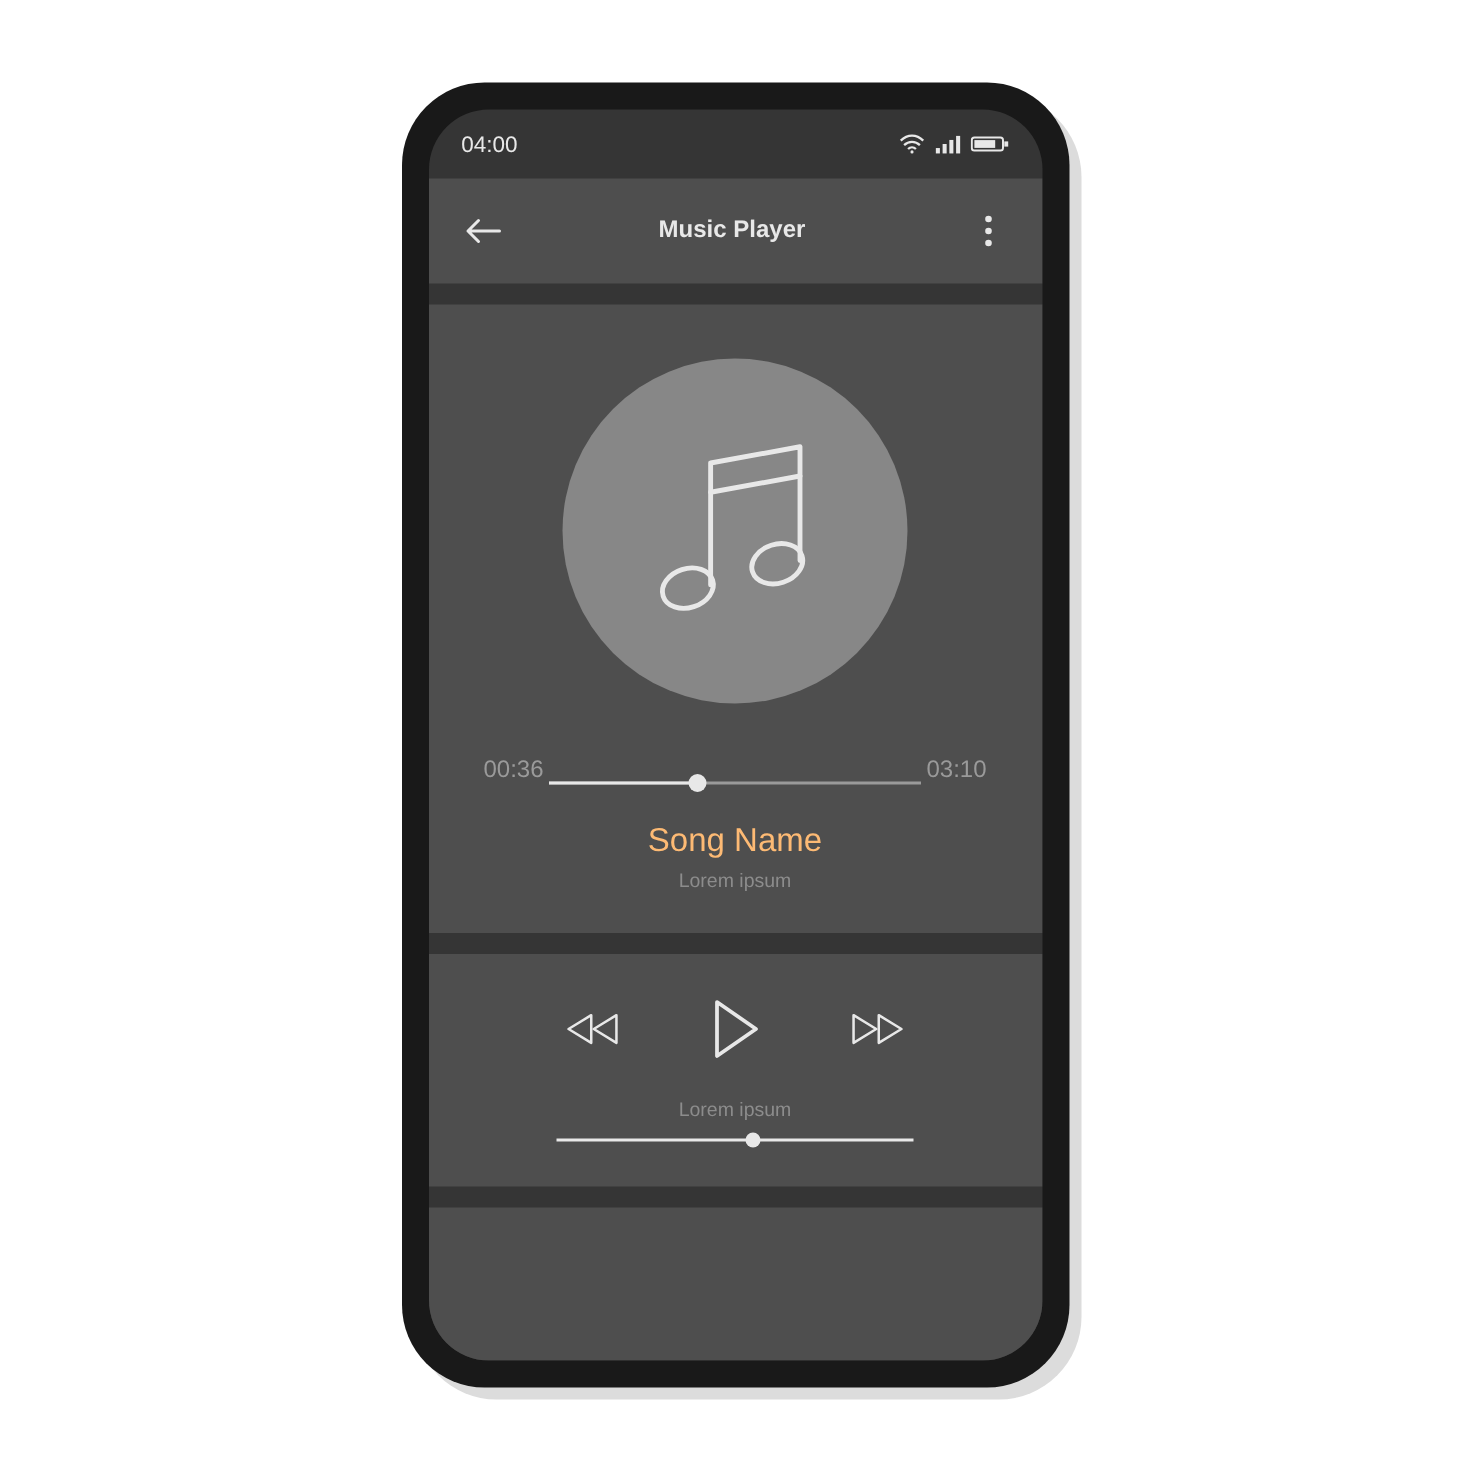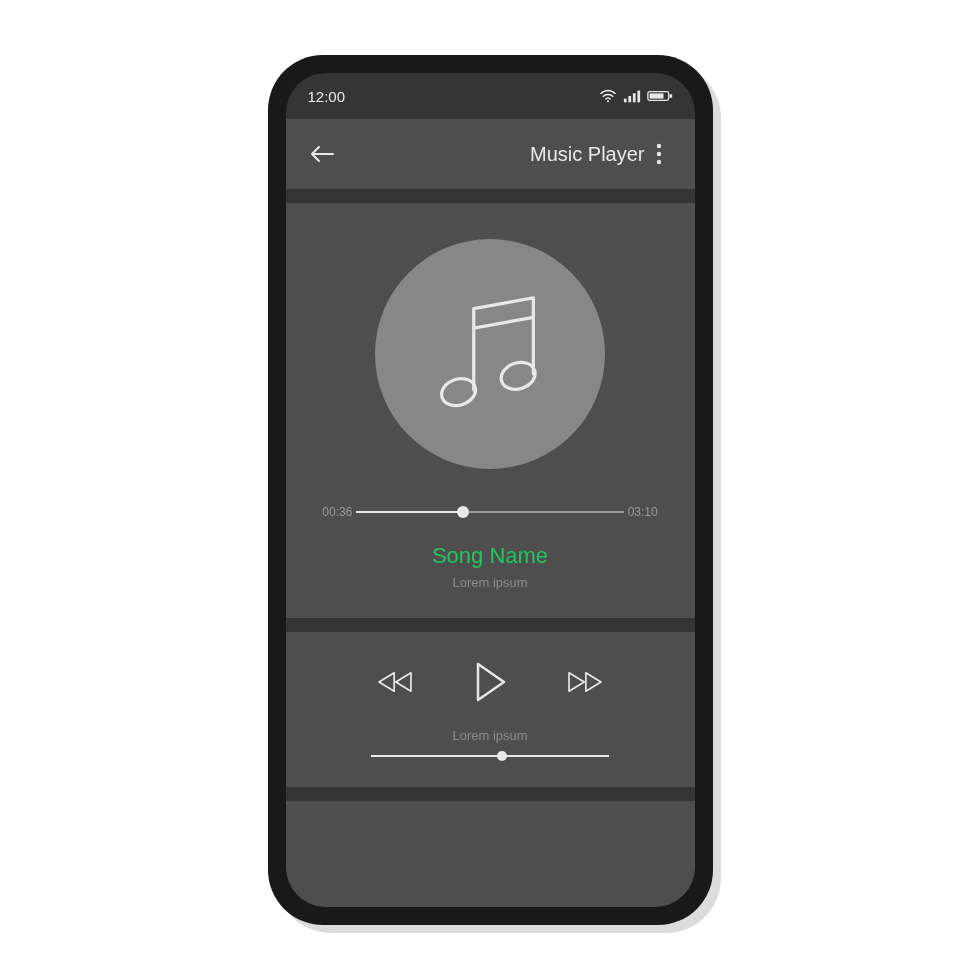--- a/index.html
+++ b/index.html
@@ -59,23 +59,23 @@
   .header {
     height: 70px;
     background: #4e4e4e;
     display: flex;
     align-items: center;
     padding: 0 22px;
     color: #e8e8e8;
   }
   .header .title {
     flex: 1;
-    text-align: right;
-    font-size: 20px;
-    font-weight: 400;
+    text-align: center;
+    font-size: 16px;
+    font-weight: 700;
     margin-left: -4px;
   }
   .back-btn, .more-btn { width: 28px; display:flex; align-items:center; justify-content:center; }
   
   .album-area {
     background: #4e4e4e;
     margin: 0 0;
     padding: 36px 0 28px;
     display: flex;
     flex-direction: column;
@@ -91,24 +91,24 @@
     border-radius: 50%;
     background: #878787;
     display: flex;
     align-items: center;
     justify-content: center;
   }
   .progress-row {
     width: 82%;
     margin-top: 36px;
     display: flex;
-    align-items: center;
+    align-items: flex-end;
     gap: 4px;
     color: #9a9a9a;
-    font-size: 12px;
+    font-size: 16px;
   }
   .progress-track {
     flex: 1;
     height: 2px;
     background: #9a9a9a;
     position: relative;
   }
   .progress-fill {
     position: absolute;
     left:0; top:0; height:2px;
@@ -119,21 +119,21 @@
     position: absolute;
     top: 50%;
     left: 40%;
     width: 12px;
     height: 12px;
     background: #e8e8e8;
     border-radius: 50%;
     transform: translate(-50%, -50%);
   }
   .song-name {
-    color: #22c55e;
+    color: #fdba74;
     font-size: 22px;
     margin-top: 24px;
     text-align: center;
   }
   .song-sub {
     color: #8c8c8c;
     font-size: 13px;
     margin-top: 6px;
   }
   
@@ -182,21 +182,21 @@
 </style>
 </head>
 <body>
 
 <div class="phone-wrap">
   <div class="phone-shadow"></div>
   <div class="phone">
     <div class="screen">
 
       <div class="status-bar">
-        <span>12:00</span>
+        <span>04:00</span>
         <div class="status-icons">
           <span>
             <svg width="18" height="14" viewBox="0 0 24 18">
               <path d="M2 6 C8 0 16 0 22 6" stroke-width="2"></path>
               <path d="M5 10 C9 6 15 6 19 10" stroke-width="2"></path>
               <path d="M8.5 13.5 C10.5 11.5 13.5 11.5 15.5 13.5" stroke-width="2"></path>
               <circle cx="12" cy="16" r="1.4" fill="#e8e8e8" stroke="none"></circle>
             </svg>
           </span>
           <span>

